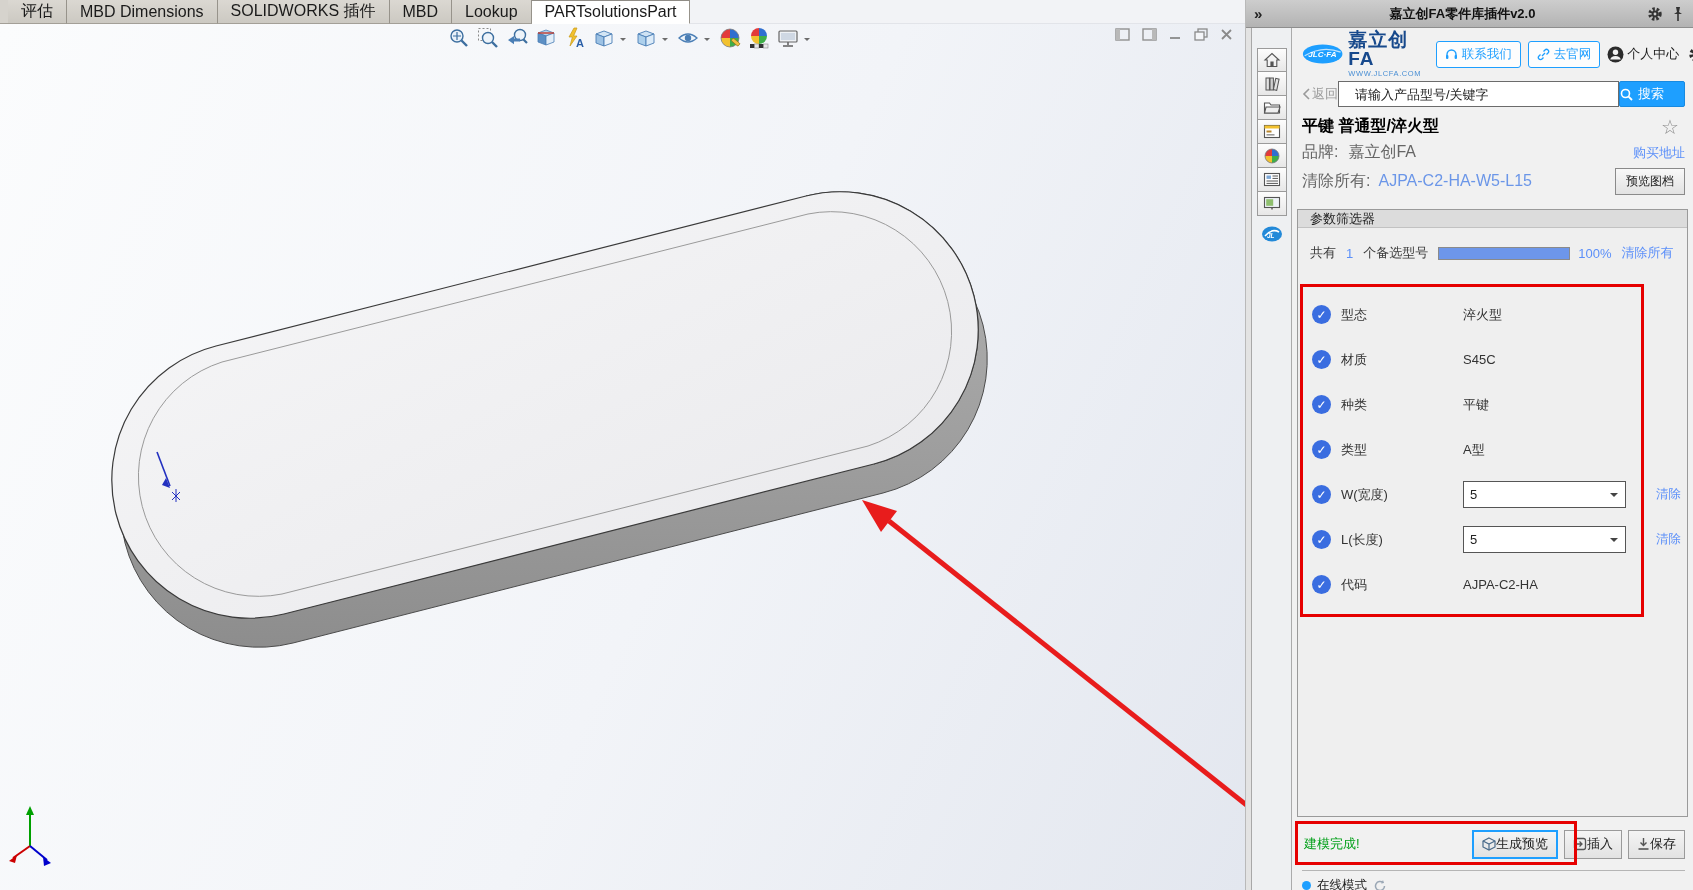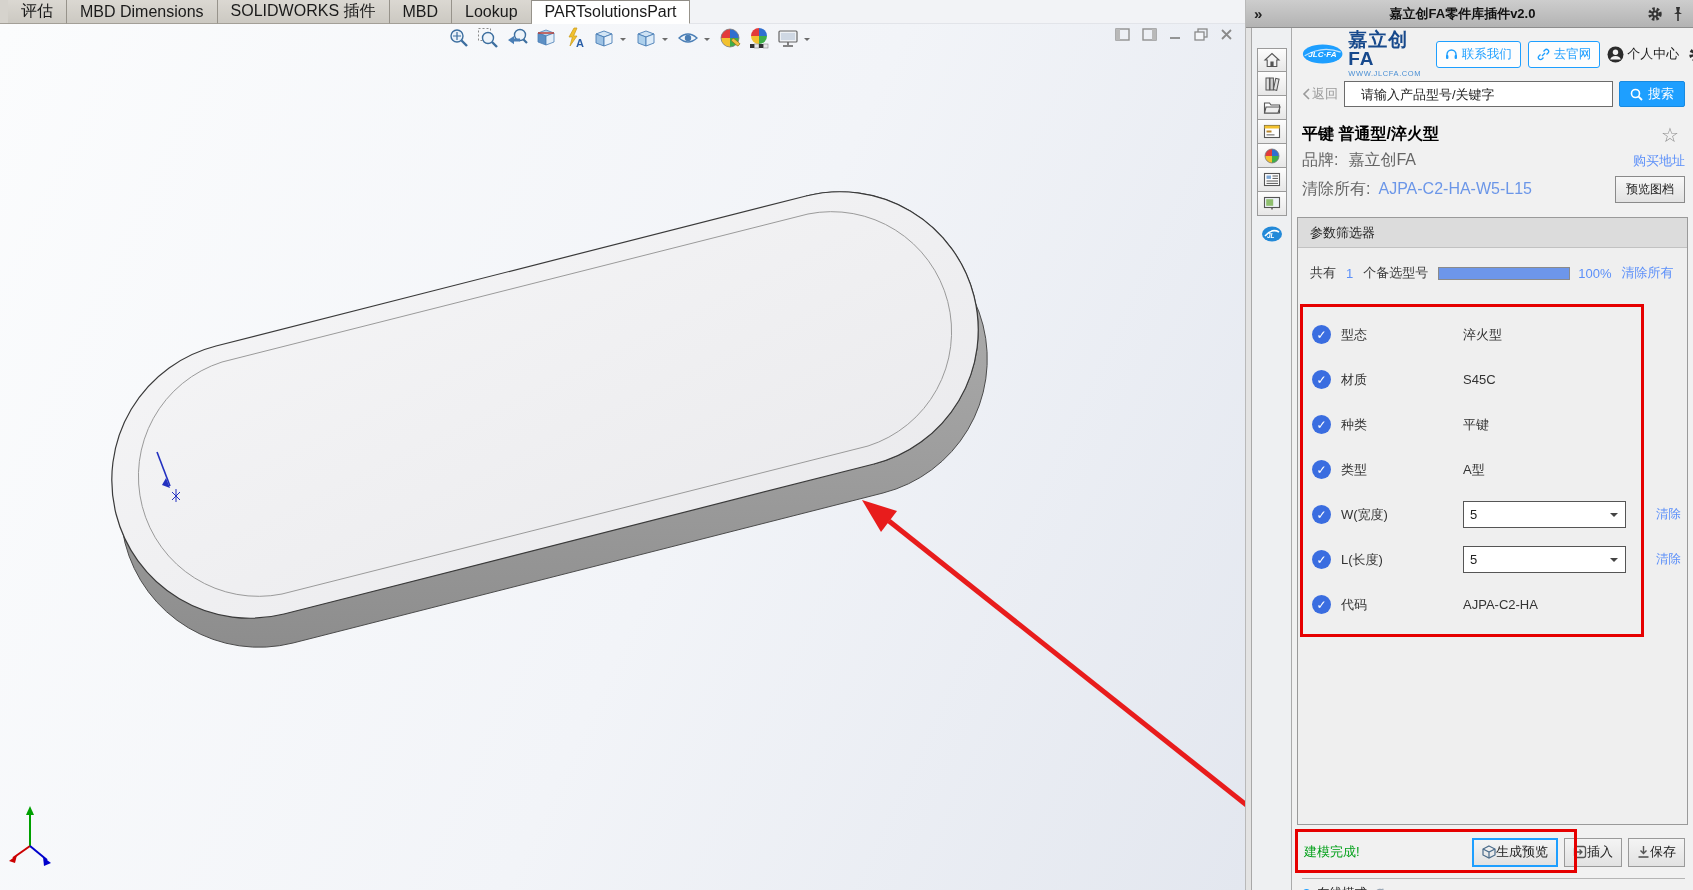--- a/index.html
+++ b/index.html
@@ -41,43 +41,43 @@
 
 .brand-row{display:flex;align-items:center;height:40px}
 .logo-wrap{display:flex;align-items:center;gap:5px;margin-right:10px}
 .logo-cnblock{display:flex;flex-direction:column;line-height:1}
 .logo-cn{font-size:19px;font-weight:bold;color:#17498c;letter-spacing:1px}
 .logo-web{font-size:7.5px;color:#4a8fd4;letter-spacing:.6px;margin-top:2px}
 .btn-outline{border:1px solid #1e9fff;color:#1e9fff;font-size:12.5px;padding:4px 8px;border-radius:3px;
   background:#fdfdfd;display:flex;align-items:center;gap:4px;margin-right:7px;cursor:pointer;white-space:nowrap}
 .link-plain{color:#1d1d1d;font-size:13px;display:flex;align-items:center;gap:3px;margin-right:9px;cursor:pointer;white-space:nowrap}
 
-.search-row{display:flex;align-items:center;gap:6px;margin-top:7px}
+.search-row{display:flex;align-items:center;margin-top:7px}
 .back-link{color:#9a9a9a;font-size:13px;display:flex;align-items:center;gap:2px;cursor:pointer;white-space:nowrap}
 .search-input{flex:1;height:26px;border:1px solid #6b6b6b;background:#fff;font-size:13px;padding:0 16px;
   font-family:"Liberation Sans",sans-serif;color:#111}
 .search-input::placeholder{color:#1c1c1c;opacity:1}
 .search-btn{height:26px;width:66px;background:#1e9fff;border:1px solid #188ae0;color:#fff;font-size:13px;
-  display:flex;align-items:center;justify-content:center;gap:5px;cursor:pointer;border-radius:2px}
-
-.product{margin-top:17px}
+  display:flex;align-items:center;justify-content:flex-start;gap:5px;cursor:pointer;border-radius:2px}
+
+.product{margin-top:9px}
 .p-row{display:flex;align-items:center;justify-content:space-between}
 .p-title{font-size:16px;font-weight:bold;color:#000}
 .star{font-size:20px;color:#8e8e8e;cursor:pointer;line-height:1;margin-right:6px}
 .star::after{content:"☆"}
 .p-gray{font-size:16px;color:#666}
 .p-gray b{font-weight:normal;margin-left:10px;color:#666}
 .p-link{font-size:13px;color:#5b8ff9;cursor:pointer}
 .model-val{color:#6b96e8;margin-left:8px}
 .preview-btn{font-size:12px;color:#222;border:1px solid #8a8a8a;background:linear-gradient(#f8f8f8,#e2e2e2);
   padding:4px 10px;cursor:pointer}
 .p-row2{margin-top:5px}
 
 .filter{margin-top:14px;margin-left:-5px;width:391px;height:608px;border:1px solid #9a9a9a;background:#efefef;position:relative}
-.filter-head{height:30px;background:#dcdcdc;border-bottom:1px solid #c2c2c2;display:flex;align-items:center;
+.filter-head{height:18px;background:#dcdcdc;border-bottom:1px solid #c2c2c2;display:flex;align-items:center;
   padding-left:12px;font-size:13px;color:#222}
 .summary{display:flex;align-items:center;margin:16px 8px 0 12px;font-size:13px;color:#3a3a3a;white-space:nowrap}
 .sum-count{color:#5b8ff9;margin:0 10px}
 .progress{width:132px;height:13px;border:1px solid #8a8a8a;background:#fff;margin:0 8px 0 10px}
 .progress-fill{height:100%;background:#6d96ea}
 .sum-pct{color:#5b8ff9;margin-right:10px}
 .clear-all{color:#5b8ff9;cursor:pointer}
 .rows{position:relative;margin-top:24px;padding:6px 0}
 .redbox{position:absolute;left:2px;top:-2px;width:344px;height:333px;border:3px solid #e60000;pointer-events:none;z-index:4}
 .f-row{height:45px;display:flex;align-items:center;padding-left:14px;position:relative}

